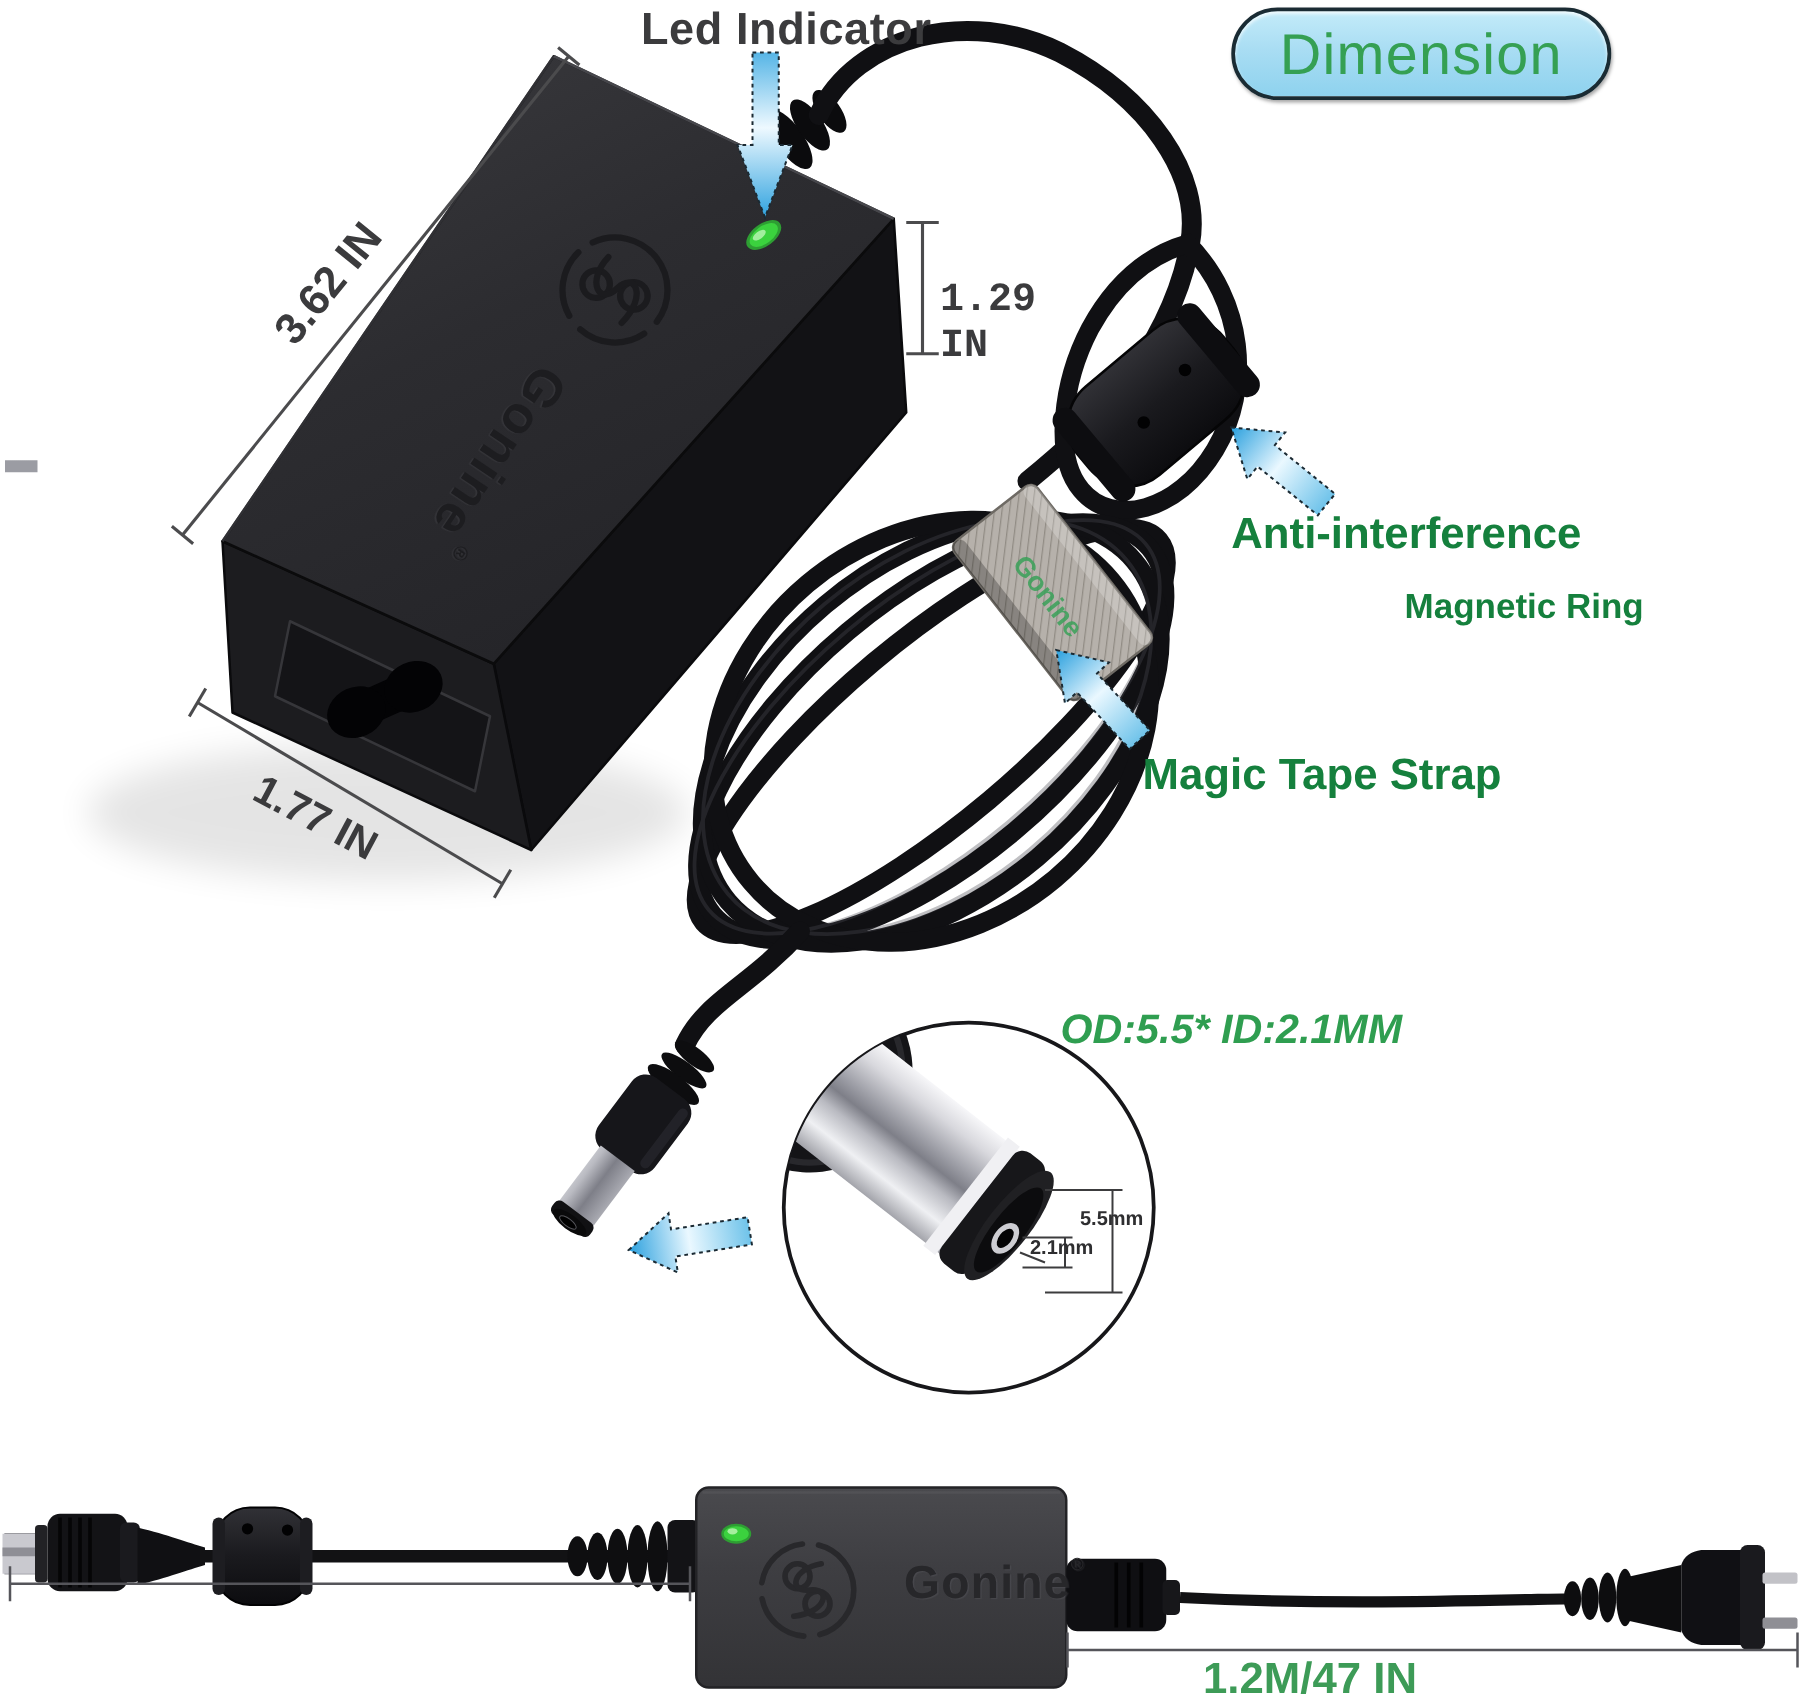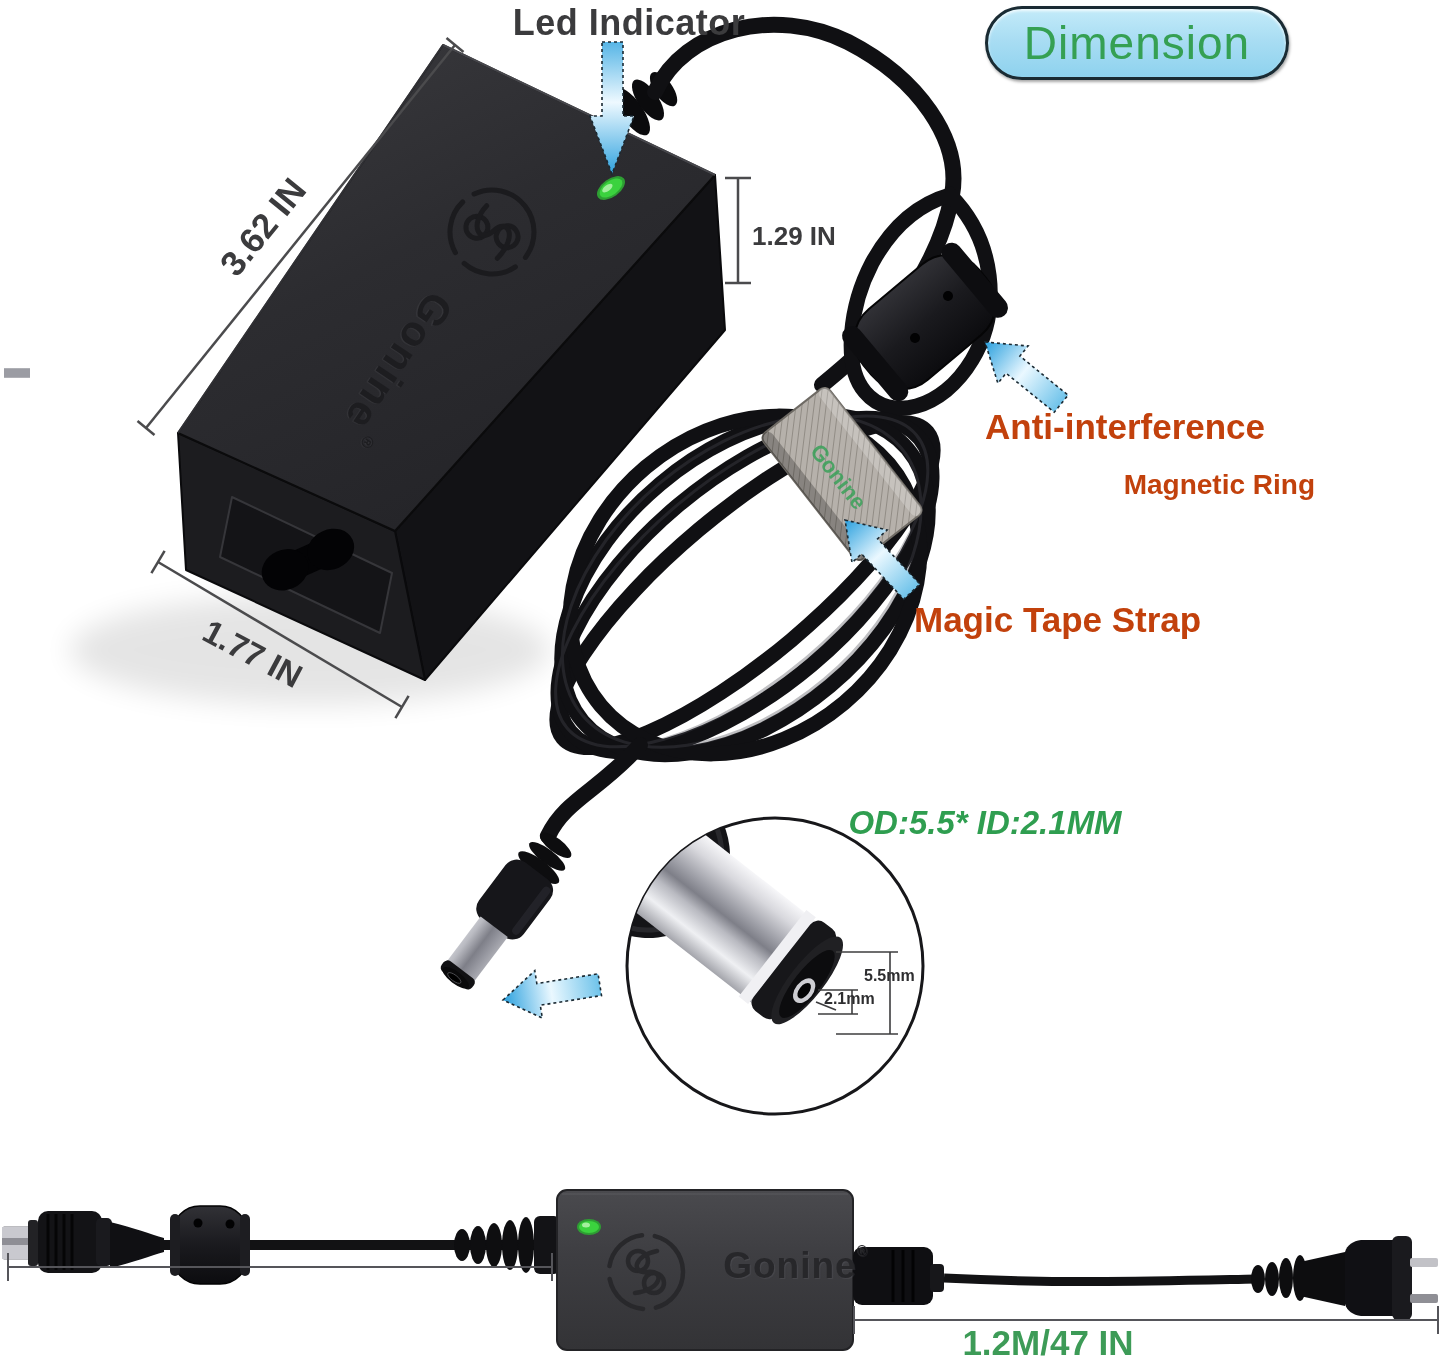--- a/index.html
+++ b/index.html
@@ -3,33 +3,33 @@
 <meta charset="utf-8">
 <style>
   html,body{margin:0;padding:0;background:#ffffff;}
   #stage{
     position:relative;width:1445px;height:1361px;background:#ffffff;overflow:hidden;
     font-family:"Liberation Sans", sans-serif;
   }
   #stage svg{position:absolute;left:0;top:0;}
   .abs{position:absolute;}
   .lbl-dark{color:#3b3b3d;font-weight:bold;}
-  .lbl-green{color:#c2410c;font-weight:bold;}
+  .lbl-green{color:#15803d;font-weight:bold;}
   .led-label{left:498px;top:2px;width:262px;font-size:36px;text-align:center;letter-spacing:0.5px;}
   .badge{
     left:985px;top:6px;width:298px;height:68px;
     background:linear-gradient(180deg,#c3ebf9 0%,#a9ddf3 45%,#8ed2ee 100%);
     border:3px solid #1a2b33;border-radius:40px;
     box-shadow:inset 0 2px 3px rgba(255,255,255,.8), 1px 2px 3px rgba(0,0,0,.35);
     display:flex;align-items:center;justify-content:center;
     color:#35a053;font-weight:normal;font-size:46px;letter-spacing:1px;
   }
   .dim-362{left:163px;top:207px;width:200px;font-size:35px;text-align:center;transform:rotate(-51deg);}
   .dim-177{left:165px;top:635px;width:175px;font-size:33px;text-align:center;transform:rotate(28deg);}
-  .dim-129{left:752px;top:221px;width:120px;font-size:26px;}
+  .dim-129{left:752px;top:221px;width:120px;font-size:32px;font-family:Liberation Mono, monospace;}
   .anti1{left:985px;top:407px;width:330px;font-size:35px;}
   .anti2{left:985px;top:469px;width:330px;font-size:28px;text-align:right;}
   .tape{left:882px;top:600px;width:330px;font-size:35px;margin-left:32px;}
   .odid{left:835px;top:804px;width:300px;font-size:33px;text-align:center;font-style:italic;color:#2f9e50;}
   .mm55{left:864px;top:967px;font-size:16px;font-weight:600;color:#2e2e30;}
   .mm21{left:824px;top:990px;font-size:16px;font-weight:600;color:#2e2e30;}
   .dim15{left:65px;top:1276px;width:300px;font-size:35px;text-align:center;color:#3d9b57;}
   .dim12{left:898px;top:1323px;width:300px;font-size:35px;text-align:center;color:#3d9b57;}
   .brand-top{
     left:288px;top:336px;width:210px;height:60px;text-align:center;

